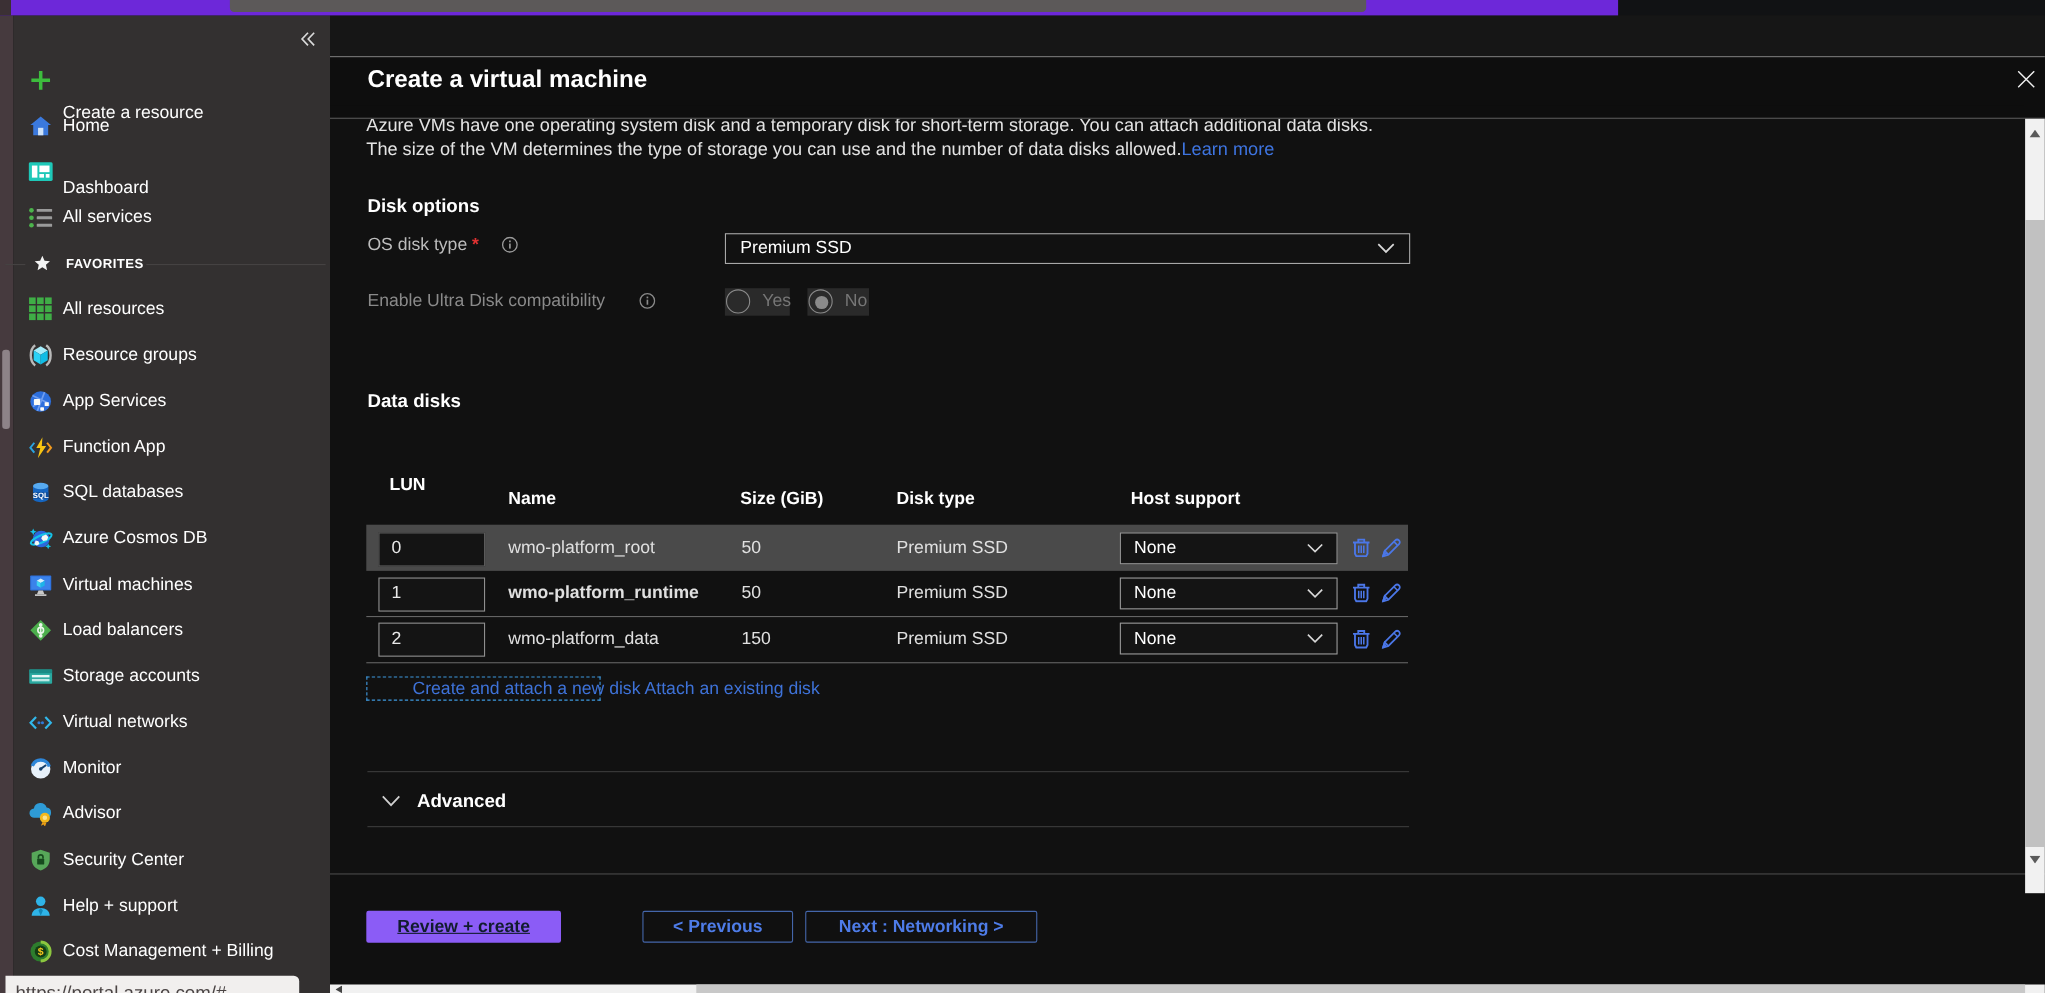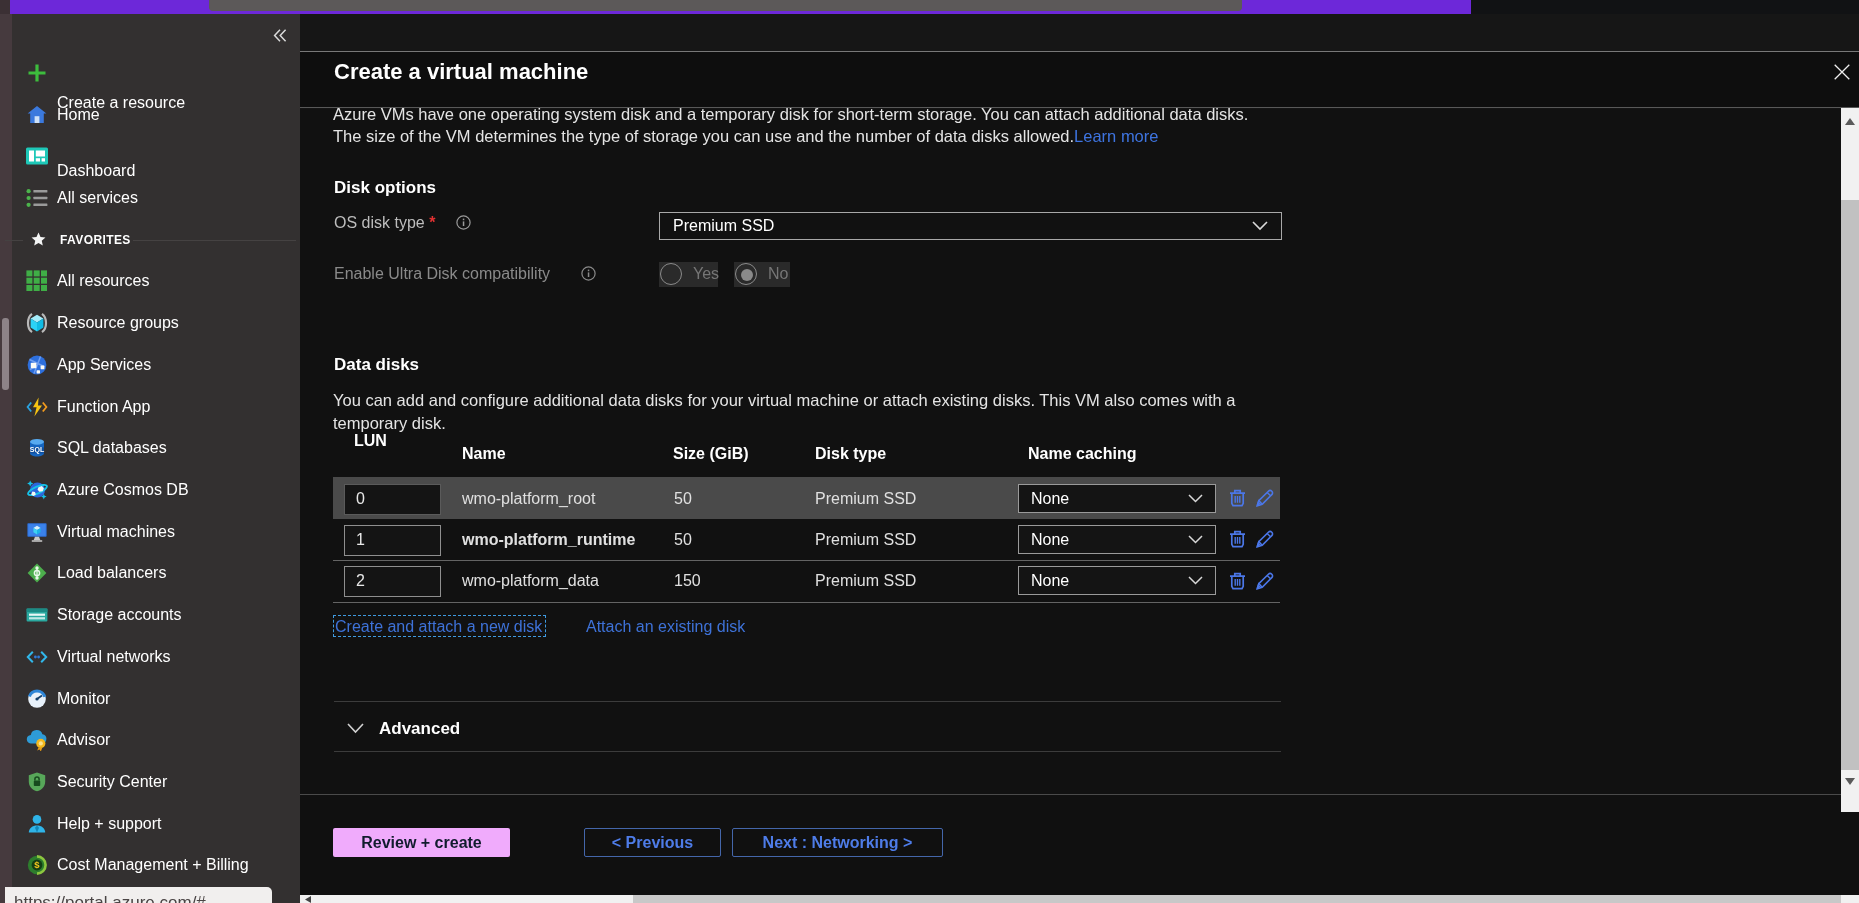--- a/index.html
+++ b/index.html
@@ -63,29 +63,26 @@
   <div class="abs" style="left:659px; top:262px; width:59px; height:25px; background:#2a2a2a;"></div>
   <div class="abs" style="left:734px; top:262px; width:56px; height:25px; background:#2a2a2a;"></div>
   <div class="abs" style="left:660px; top:263px; width:22px; height:22px; border:1.5px solid #8a8a8a; border-radius:50%; background:transparent;"></div>
   <div class="abs" style="left:693px; top:265px; font-size:16px; color:#767676;">Yes</div>
   <div class="abs" style="left:735px; top:263px; width:22px; height:22px; border:1.5px solid #8a8a8a; border-radius:50%;"></div>
   <div class="abs" style="left:740.5px; top:268.5px; width:12px; height:12px; border-radius:50%; background:#8a8a8a;"></div>
   <div class="abs" style="left:768px; top:265px; font-size:16px; color:#767676;">No</div>
 
 
   <div class="abs" style="left:334px; top:355px; font-size:17px; font-weight:bold; color:#ffffff;">Data disks</div>
-  <div class="abs" style="left:333px; top:389px; width:990px; font-size:16.5px; line-height:23px; color:#e4e4e4;">
-    You can add and configure additional data disks for your virtual machine or attach existing disks. This VM also comes with a<br>temporary disk.
-  </div>
 
   <div class="abs row-label" style="left:354px; top:432px; font-weight:bold;">LUN</div>
   <div class="abs row-label" style="left:462px; top:445px; font-weight:bold;">Name</div>
   <div class="abs row-label" style="left:673px; top:445px; font-weight:bold;">Size (GiB)</div>
   <div class="abs row-label" style="left:815px; top:445px; font-weight:bold;">Disk type</div>
-  <div class="abs row-label" style="left:1028px; top:445px; font-weight:bold;">Name caching</div>
+  <div class="abs row-label" style="left:1028px; top:445px; font-weight:bold;">Host support</div>
 
   <div class="abs" style="left:333px; top:477px; width:947px; height:42px; background:#4a4a4a;"></div>
 
   <div class="abs" style="left:344px; top:483.5px; width:97px; height:31px; background:#141414; border:1px solid #5a5a5a;">
       <div style="position:absolute; left:11px; top:5px; font-size:16px; color:#e8e8e8;">0</div>
     </div>
   <div class="abs" style="left:462px; top:489.5px; font-size:16px; color:#e0e0e0;">wmo-platform_root</div>
   <div class="abs" style="left:674px; top:489.5px; font-size:16px; color:#e0e0e0;">50</div>
   <div class="abs" style="left:815px; top:489.5px; font-size:16px; color:#e0e0e0;">Premium SSD</div>
   <div class="abs" style="left:1018px; top:483.5px; width:198px; height:29px; background:#141414; border:1px solid #9a9a9a;">
@@ -142,31 +139,31 @@
       <path d="M6.2 7v6.8M8.5 7v6.8M10.8 7v6.8" stroke="#4b77e8" stroke-width="1.4" fill="none"></path>
     </svg>
   <svg class="abs" style="left:1256px; top:571.5px;" width="18" height="18" viewBox="0 0 18 18">
       <path d="M1.2 16.8l1.6-5 9.6-9.6c1-1 2.4-1 3.4 0s1 2.4 0 3.4l-9.6 9.6z" stroke="#4b77e8" stroke-width="1.6" fill="none"></path>
       <path d="M11.2 3.4l3.4 3.4M2.8 11.8l3.4 3.4M1.2 16.8l1.6-5 1.8 1.6z" stroke="#4b77e8" stroke-width="1.4" fill="none"></path>
     </svg>
   <div class="abs" style="left:333px; top:560px; width:947px; height:1px; background:#646464;"></div>
   <div class="abs" style="left:333px; top:602px; width:947px; height:1px; background:#646464;"></div>
 
   <div class="abs" style="left:333px; top:615px; width:213px; height:22px; border:1px dashed #3f9ae0;"></div>
-  <div class="abs" style="left:335px; top:618px; font-size:16px; color:#3e72d8;">Create and attach a new disk</div>
+  <div class="abs" style="left:335px; top:618px; font-size:16px; color:#3e72d8;padding-left:40px;">Create and attach a new disk</div>
   <div class="abs" style="left:586px; top:618px; font-size:16px; color:#3e72d8;">Attach an existing disk</div>
 
   <div class="abs" style="left:334px; top:701px; width:947px; height:1px; background:#3c3c3c;"></div>
   <svg class="abs" style="left:347px; top:723px;" width="17" height="11" viewBox="0 0 17 11">
       <path d="M1 1l7.5 8L16 1" fill="none" stroke="#d0d0d0" stroke-width="1.6"></path>
     </svg>
   <div class="abs" style="left:379px; top:719px; font-size:17px; font-weight:bold; color:#ffffff;">Advanced</div>
   <div class="abs" style="left:334px; top:751px; width:947px; height:1px; background:#3c3c3c;"></div>
 
-  <div class="abs" style="left:333px; top:828px; width:177px; height:29px; background:#f0abfc; border-radius:2px; text-align:center; line-height:29px; font-size:16px; font-weight:bold; color:#111c2e;">Review + create</div>
+  <div class="abs" style="left:333px; top:828px; width:177px; height:29px; background:#8b5cf6; border-radius:2px; text-align:center; line-height:29px; font-size:16px; font-weight:bold; color:#111c2e;text-decoration:underline;">Review + create</div>
   <div class="abs" style="left:584px; top:828px; width:137px; height:29px; border:1px solid #4466aa; border-radius:2px; text-align:center; line-height:27px; font-size:16px; font-weight:bold; color:#4e7ce8;">&lt; Previous</div>
   <div class="abs" style="left:732px; top:828px; width:211px; height:29px; border:1px solid #4466aa; border-radius:2px; text-align:center; line-height:27px; font-size:16px; font-weight:bold; color:#4e7ce8;">Next : Networking &gt;</div>
 
   <div class="abs" style="left:1841px; top:108px; width:18px; height:704px; background:#f1f1f1;"></div>
   <svg class="abs" style="left:1845px; top:118px;" width="10" height="7" viewBox="0 0 10 7">
       <path d="M5 0L10 7H0z" fill="#5a5a5a"></path>
     </svg>
   <div class="abs" style="left:1841px; top:200px; width:18px; height:570px; background:#c1c1c1;"></div>
   <svg class="abs" style="left:1845px; top:778px;" width="10" height="7" viewBox="0 0 10 7">
       <path d="M5 7L0 0h10z" fill="#5a5a5a"></path>

